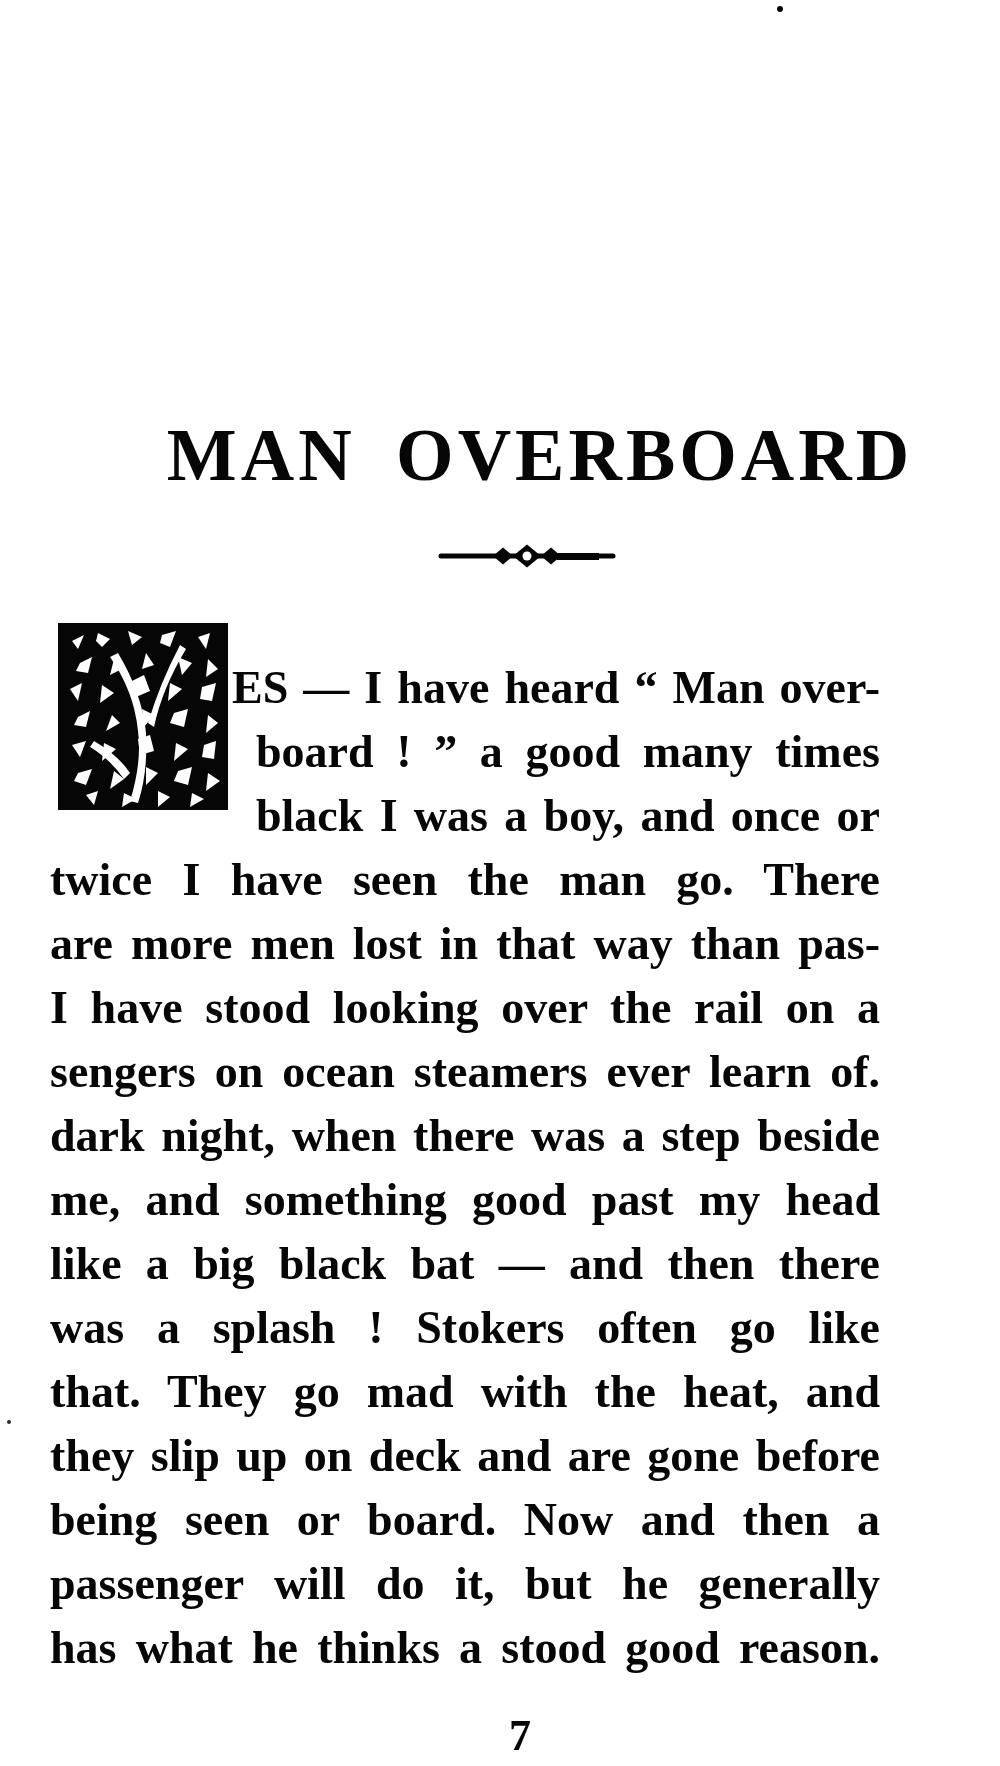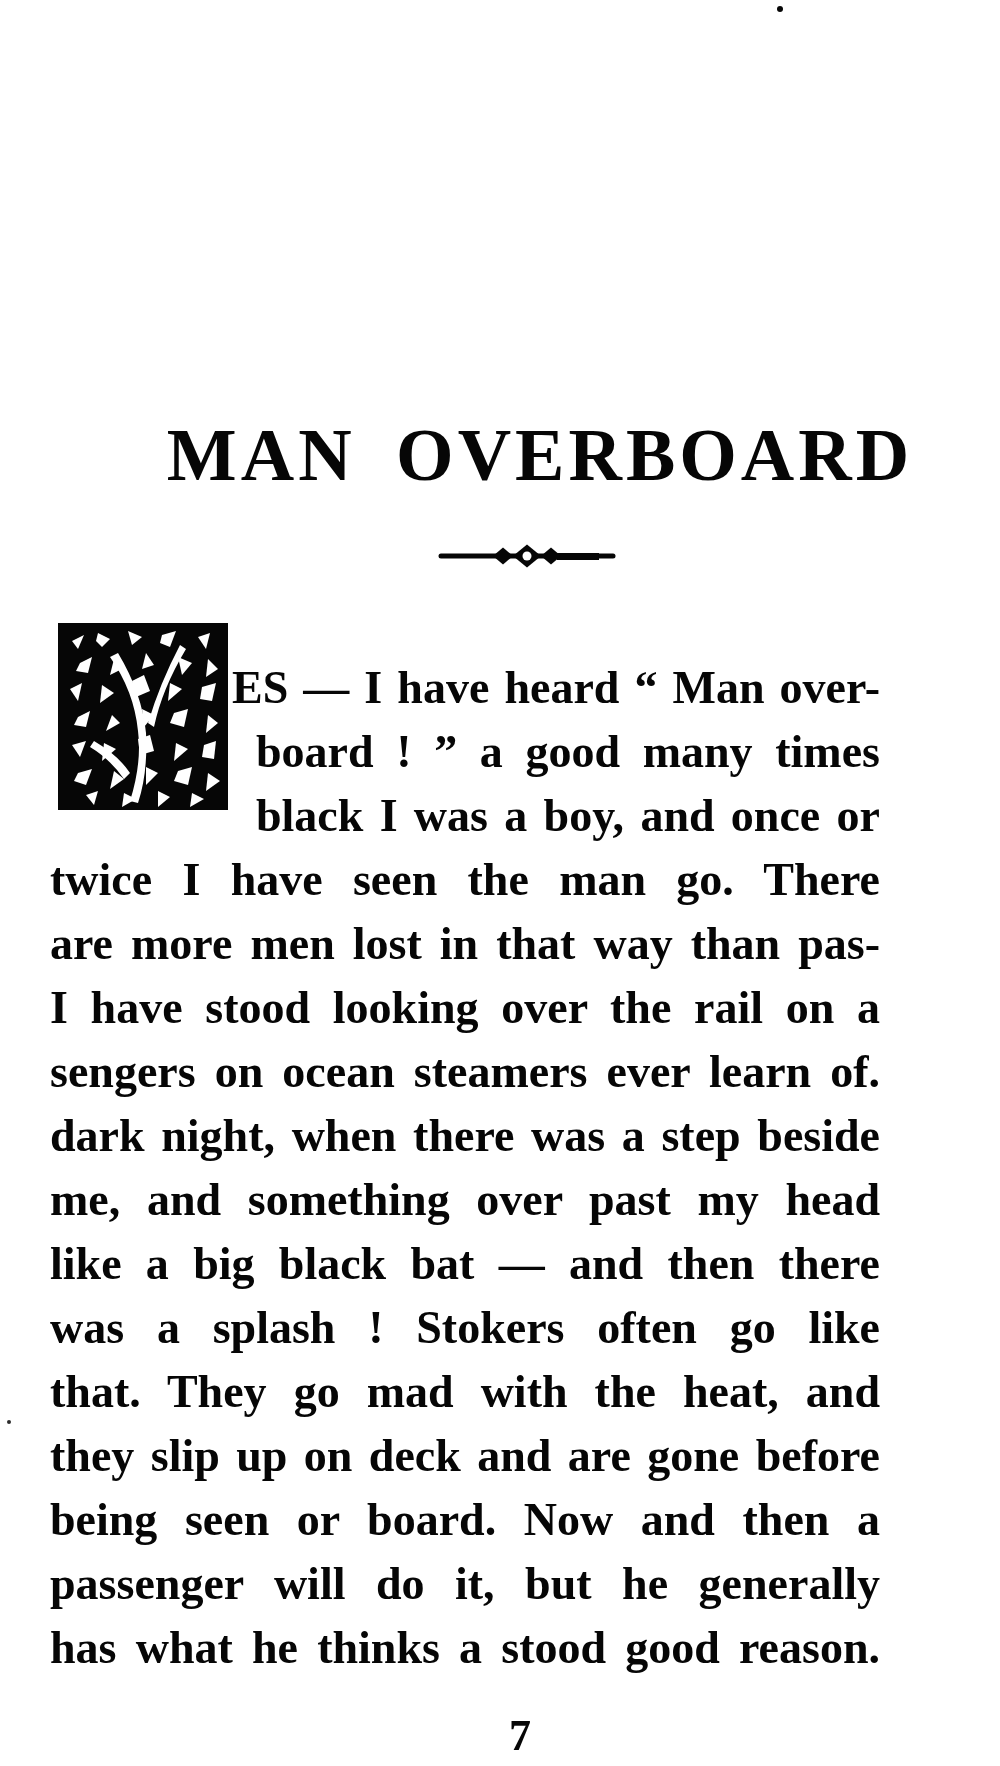--- a/index.html
+++ b/index.html
@@ -139,21 +139,21 @@
 
   <div class="body-text">
     <div class="line ind-first">ES — I have heard “ Man over-</div>
     <div class="line ind">board ! ”  a good many times</div>
     <div class="line ind">black I was a boy, and once or</div>
     <div class="line">twice I have seen the man go.  There</div>
     <div class="line">are more men lost in that way than pas-</div>
     <div class="line">I have stood looking over the rail on a</div>
     <div class="line">sengers on ocean steamers ever learn of.</div>
     <div class="line">dark night, when there was a step beside</div>
-    <div class="line">me, and something over past my head</div>
+    <div class="line">me, and something good past my head</div>
     <div class="line">like a big black bat — and then there</div>
     <div class="line">was a splash !  Stokers often go like</div>
     <div class="line">that.  They go mad with the heat, and</div>
     <div class="line">they slip up on deck and are gone before</div>
     <div class="line">being seen or board.  Now and then a</div>
     <div class="line">passenger will do it, but he generally</div>
     <div class="line">has what he thinks a stood good reason.</div>
   </div>
 
   <div class="page-number">7</div>

